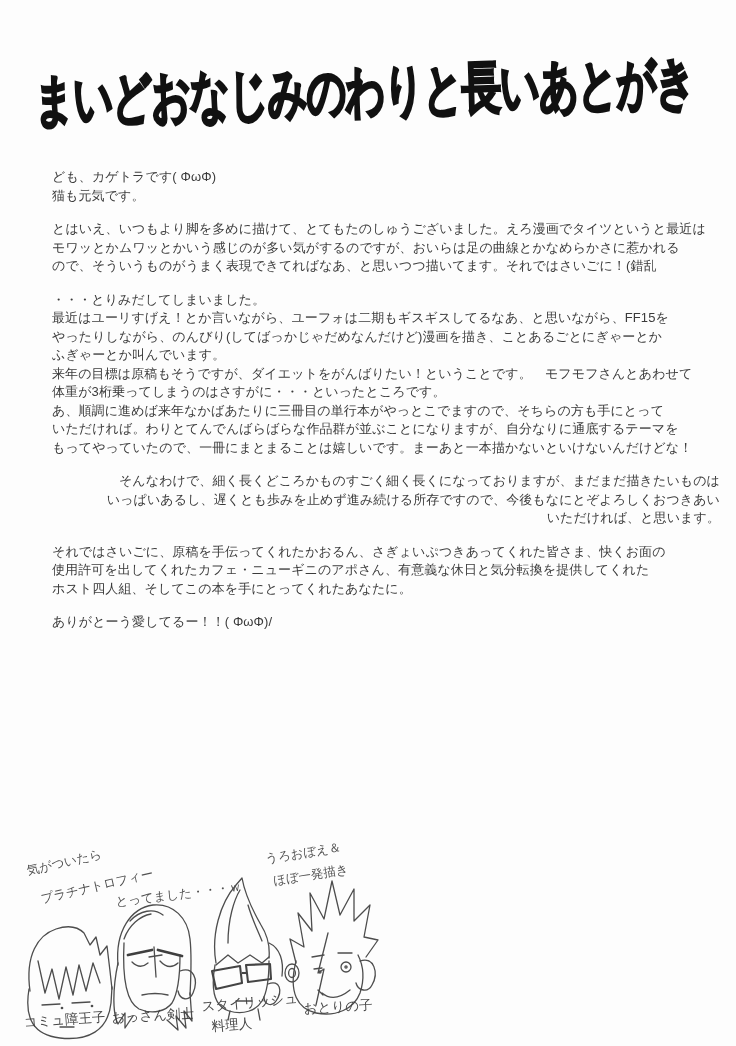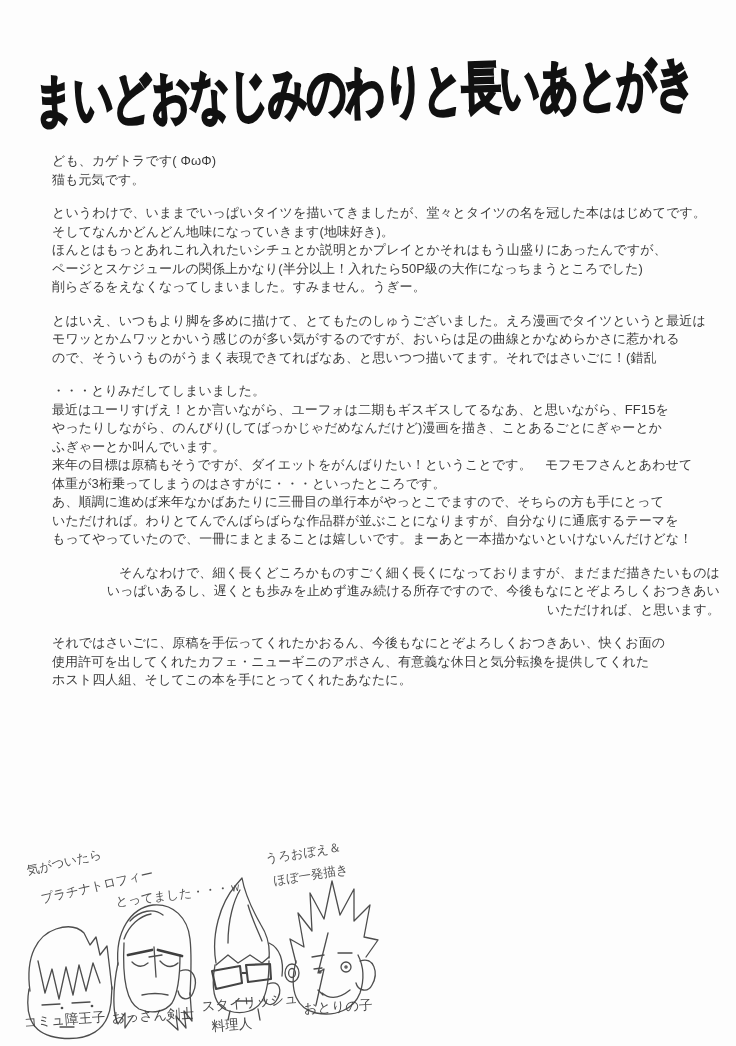--- a/index.html
+++ b/index.html
@@ -15,21 +15,21 @@
     position:absolute;left:28px;top:24px;width:695px;height:120px;
     transform:rotate(-1.6deg);
   }
   .title-wrap svg{display:block;}
   .title-text{
     font-family:"Liberation Sans",sans-serif;
     font-weight:bold;
     letter-spacing:-2px;
   }
   .body-text{
-    position:absolute;left:52px;top:152px;width:668px;
+    position:absolute;left:52px;top:168px;width:668px;
     font-size:13px;line-height:18.5px;letter-spacing:0.1px;
     color:#3b3b3b;
   }
   .para{white-space:pre;margin:0 0 15px 0;}
   .para-6{margin-top:10px;text-align:right;}
   .para-8{margin-top:3px;}
   .sketch-wrap{position:absolute;left:12px;top:843px;width:372px;height:200px;}
   .sketch-wrap svg{display:block;}
   .sk{fill:none;stroke:#4d4d4d;stroke-width:1.3;stroke-linecap:round;stroke-linejoin:round;}
   .sk-heavy{fill:none;stroke:#3f3f3f;stroke-width:2.8;stroke-linecap:round;}
@@ -48,43 +48,39 @@
 
   <div class="title-wrap">
     <svg width="695" height="120" viewBox="0 0 695 120">
       <text class="title-text" x="6" y="86" font-size="56" fill="#111" stroke="#111" stroke-width="2.6" textLength="660" lengthAdjust="spacingAndGlyphs">まいどおなじみのわりと長いあとがき</text>
     </svg>
   </div>
 
   <div class="body-text">
     <div class="para para-1">ども、カゲトラです( ΦωΦ)
 猫も元気です。</div>
-    <div class="para para-3">というわけで、いままでいっぱいタイツを描いてきましたが、堂々とタイツの名を冠した本ははじめてです。
-そしてなんかどんどん地味になっていきます(地味好き)。
-ほんとはもっとあれこれ入れたいシチュとか説明とかプレイとかそれはもう山盛りにあったんですが、
-ページとスケジュールの関係上かなり(半分以上！入れたら50P級の大作になっちまうところでした)
-削らざるをえなくなってしまいました。すみません。うぎー。</div>
     <div class="para para-4">とはいえ、いつもより脚を多めに描けて、とてもたのしゅうございました。えろ漫画でタイツというと最近は
 モワッとかムワッとかいう感じのが多い気がするのですが、おいらは足の曲線とかなめらかさに惹かれる
 ので、そういうものがうまく表現できてればなあ、と思いつつ描いてます。それではさいごに！(錯乱</div>
     <div class="para para-5">・・・とりみだしてしまいました。
 最近はユーリすげえ！とか言いながら、ユーフォは二期もギスギスしてるなあ、と思いながら、FF15を
 やったりしながら、のんびり(してばっかじゃだめなんだけど)漫画を描き、ことあるごとにぎゃーとか
 ふぎゃーとか叫んでいます。
 来年の目標は原稿もそうですが、ダイエットをがんばりたい！ということです。　モフモフさんとあわせて
 体重が3桁乗ってしまうのはさすがに・・・といったところです。
 あ、順調に進めば来年なかばあたりに三冊目の単行本がやっとこでますので、そちらの方も手にとって
 いただければ。わりとてんでんばらばらな作品群が並ぶことになりますが、自分なりに通底するテーマを
 もってやっていたので、一冊にまとまることは嬉しいです。まーあと一本描かないといけないんだけどな！</div>
     <div class="para para-6">　　そんなわけで、細く長くどころかものすごく細く長くになっておりますが、まだまだ描きたいものは
 いっぱいあるし、遅くとも歩みを止めず進み続ける所存ですので、今後もなにとぞよろしくおつきあい
 いただければ、と思います。</div>
-    <div class="para para-7">それではさいごに、原稿を手伝ってくれたかおるん、今後もなにとぞよろしくおつきあい、快くお面の
+    <div class="para para-7">それではさいごに、原稿を手伝ってくれたかおるん、さぎょいぷつきあってくれた皆さま、快くお面の
 使用許可を出してくれたカフェ・ニューギニのアポさん、有意義な休日と気分転換を提供してくれた
 ホスト四人組、そしてこの本を手にとってくれたあなたに。</div>
+    <div class="para para-8">ありがとーう愛してるー！！( ΦωΦ)/</div>
   </div>
 
   <div class="sketch-wrap">
     <svg width="372" height="200" viewBox="0 0 372 200">
 
       <text class="hand hand-note" x="16" y="32" transform="rotate(-13 16 32)">気がついたら</text>
       <text class="hand hand-note" x="30" y="60" transform="rotate(-13 30 60)">プラチナトロフィー</text>
       <text class="hand hand-note" x="104" y="63" transform="rotate(-7 104 63)">とってました・・・ｗ</text>
       <text class="hand hand-note" x="254" y="20" transform="rotate(-9 254 20)">うろおぼえ＆</text>
       <text class="hand hand-note" x="262" y="42" transform="rotate(-9 262 42)">ほぼ一発描き</text>

